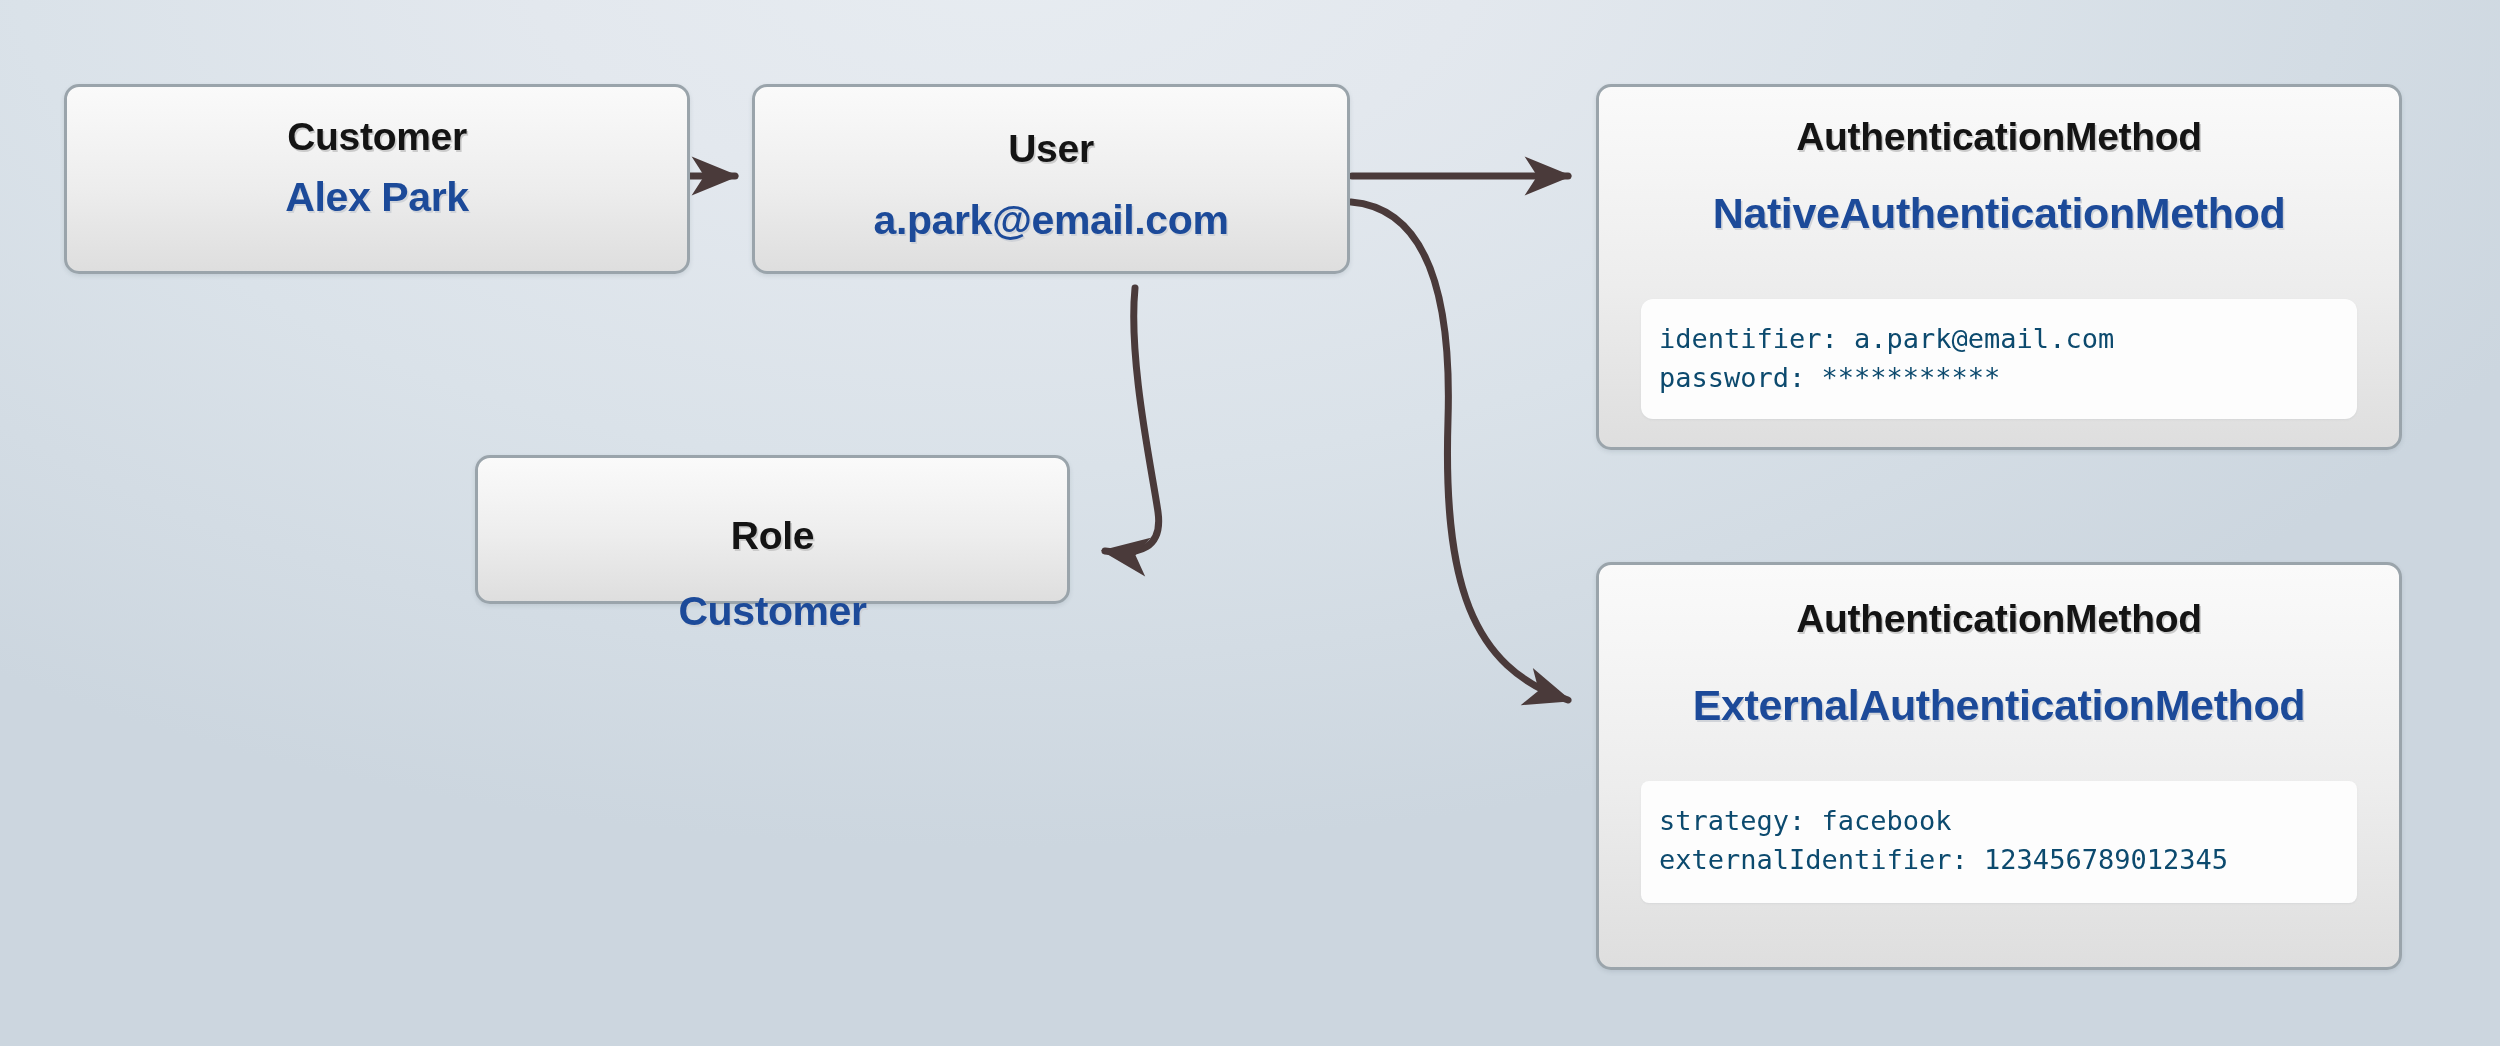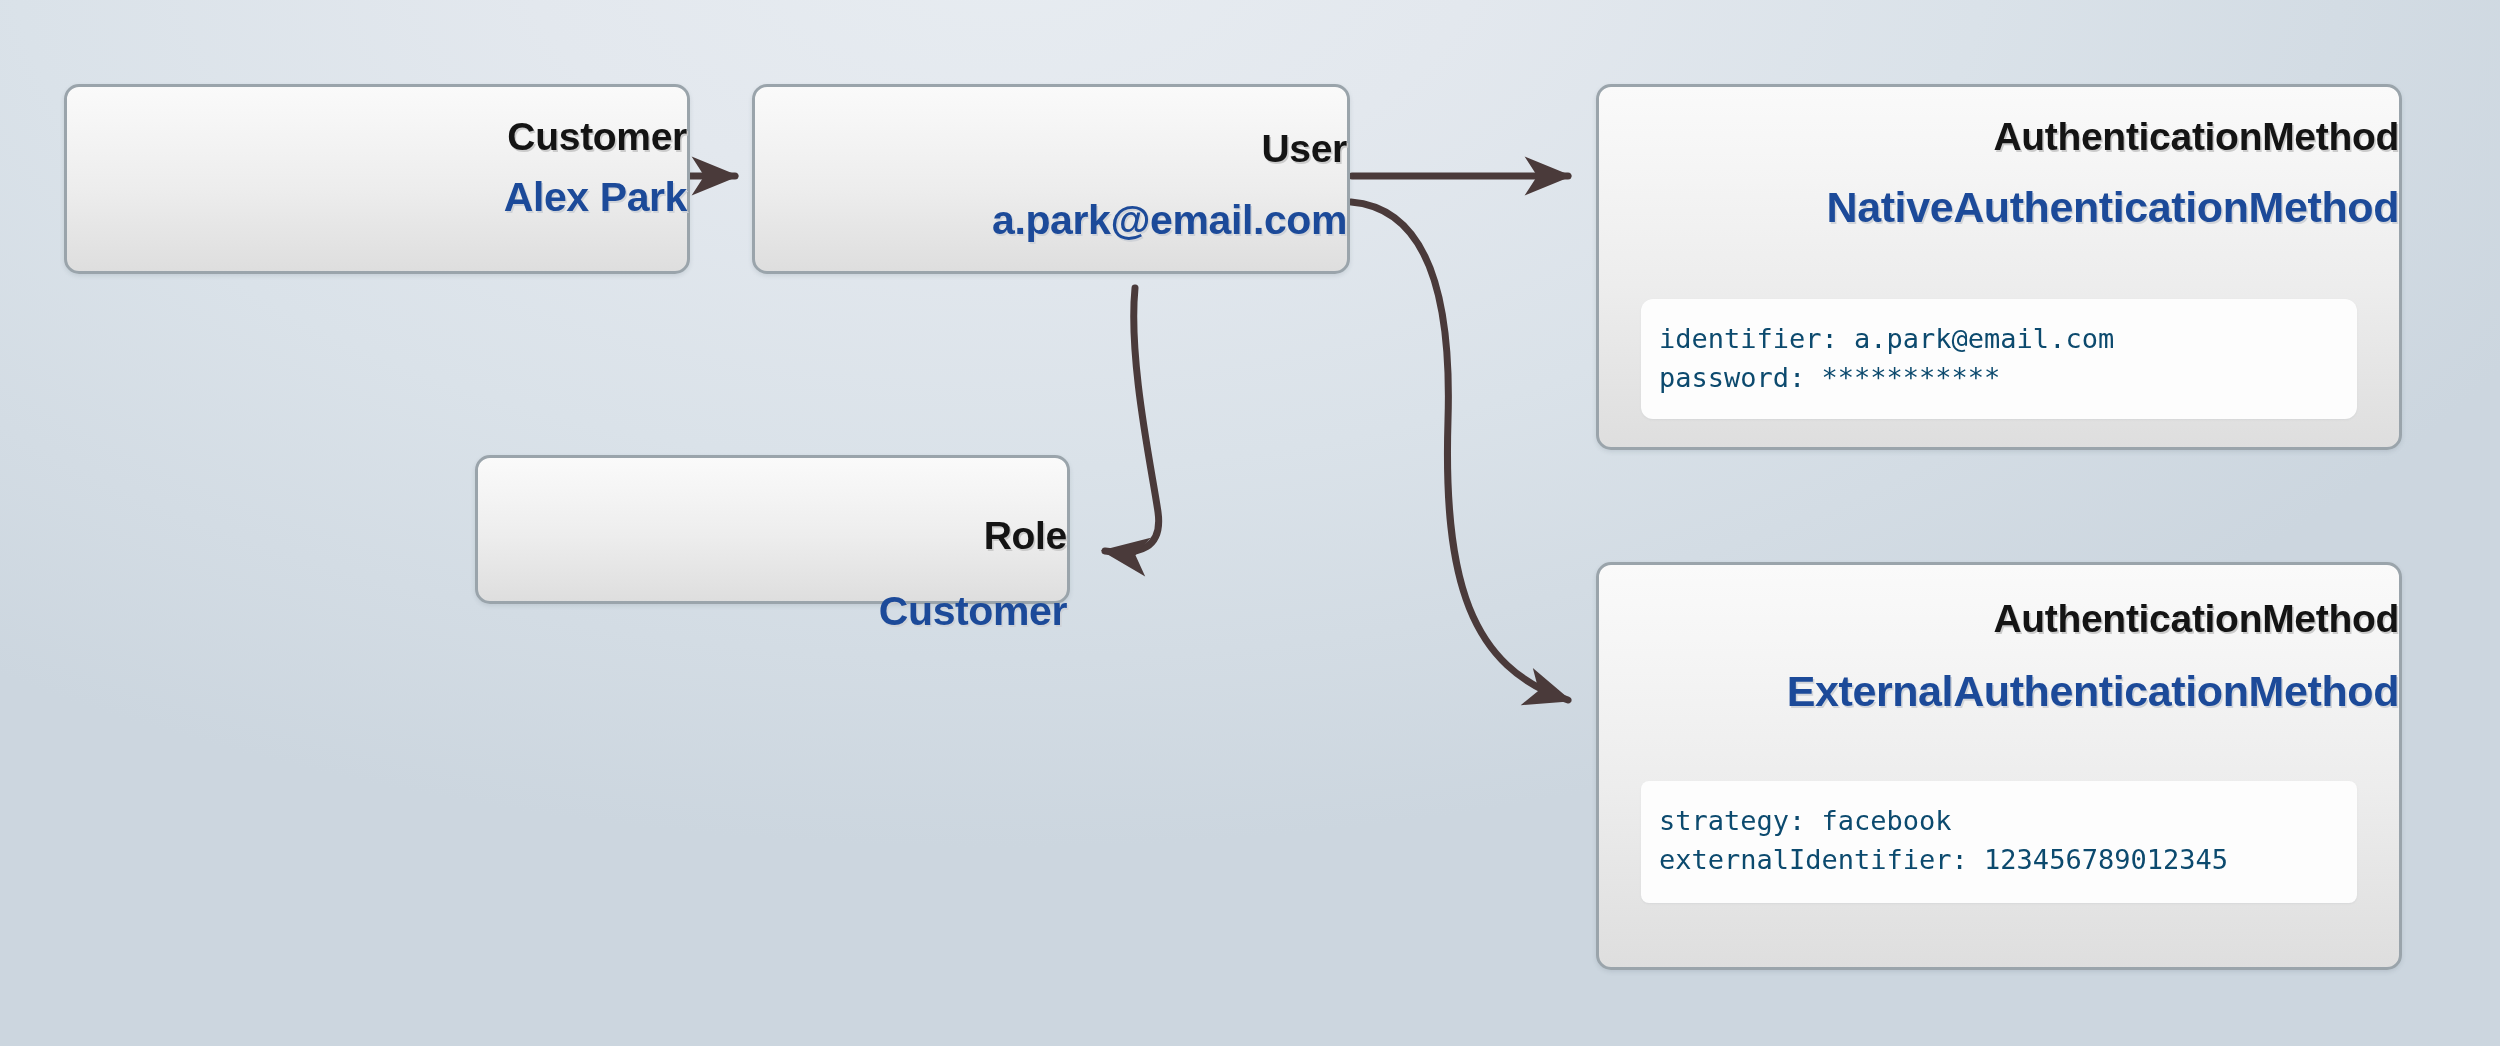--- a/index.html
+++ b/index.html
@@ -36,21 +36,21 @@
   
   .node {
     position: absolute;
     box-sizing: border-box;
     border: 3px solid #9aa4ab;
     border-radius: 15px;
     background: linear-gradient(to bottom, #fafafa 0%, #f6f6f6 18%, #ededed 55%, #e2e2e2 88%, #dedede 100%);
     box-shadow: 0 2px 4px rgba(90,105,120,0.16);
     display: flex;
     flex-direction: column;
-    align-items: flex-end;
+    align-items: center;
   }
 
   .node-title {
     font-size: 39px;
     font-weight: bold;
     color: #141414;
     letter-spacing: -0.3px;
     text-shadow: 1.5px 1.5px 0 rgba(200,200,200,0.95);
     white-space: nowrap;
   }
@@ -133,22 +133,22 @@
     top: 212px;
     height: 120px;
   }
   #node-external .node-attrs {
     left: 42px;
     right: 42px;
     top: 216px;
     height: 122px;
     border-radius: 8px;
   }
-  #node-native .node-value { margin-top: 24px; }
-  #node-external .node-value { margin-top: 26px; }
+  #node-native .node-value { margin-top: 30px; }
+  #node-external .node-value { margin-top: 40px; }
 </style>
 </head>
 <body>
 
 <div id="canvas">
 
   <svg id="edges" viewBox="0 0 2500 1046" width="2500" height="1046" xmlns="http://www.w3.org/2000/svg">
     <defs>
       <marker id="arrowhead" markerWidth="9" markerHeight="9" refX="6.6" refY="3.1" orient="auto" markerUnits="strokeWidth">
         <path d="M0.4,0.3 L7.2,3.1 L0.4,5.9 L2.2,3.1 Z" fill="#4a3a3a"></path>

